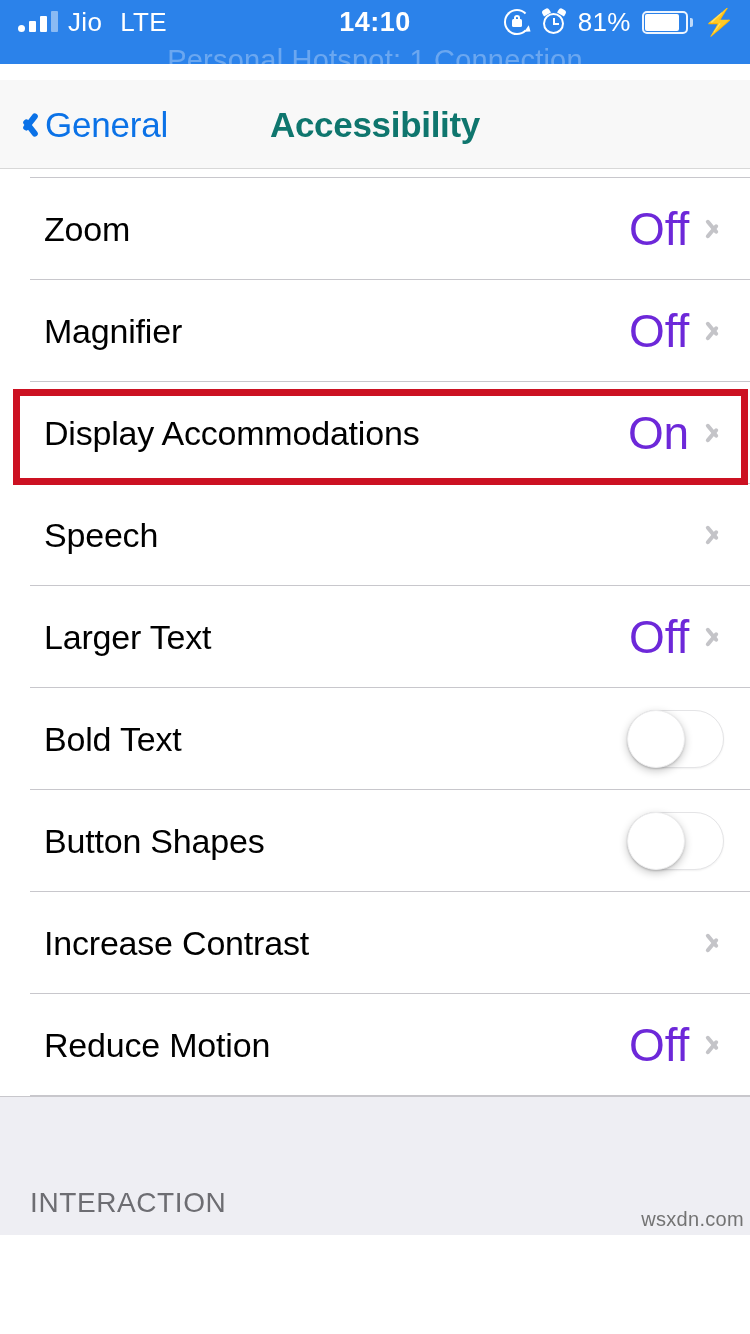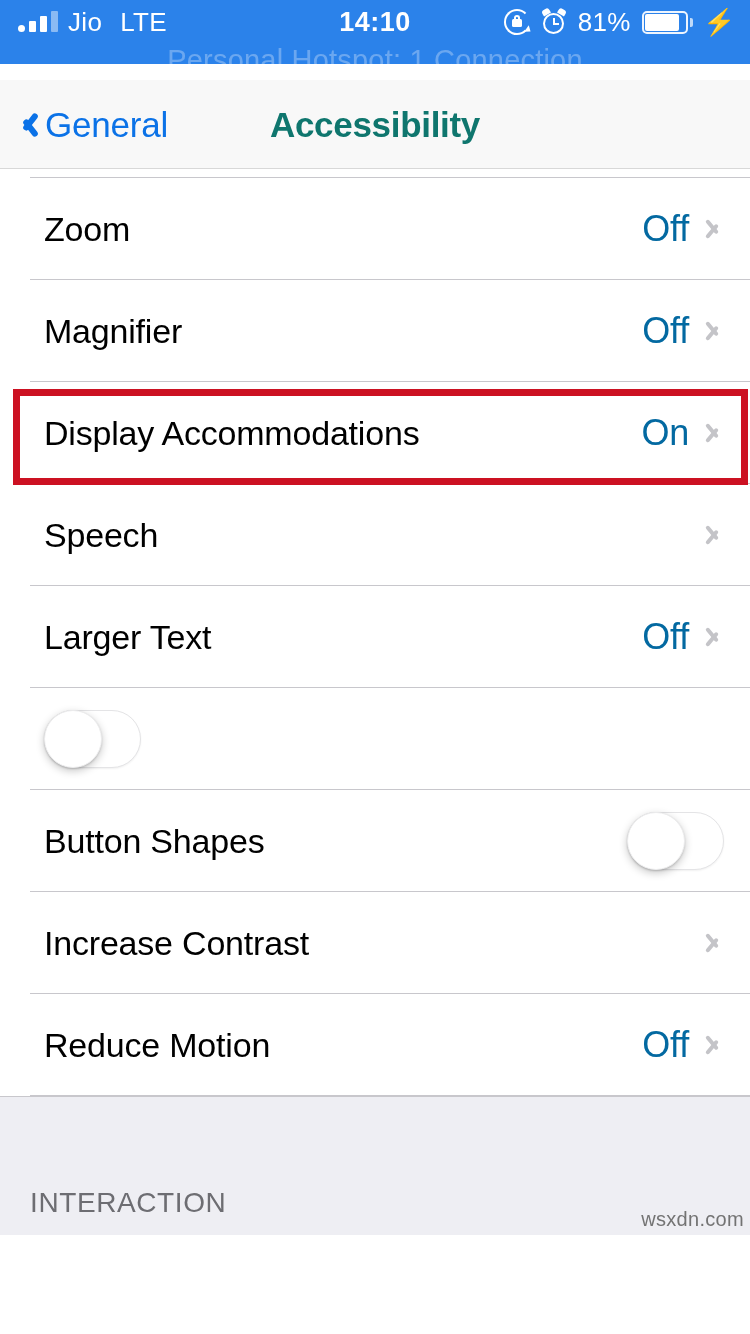--- a/index.html
+++ b/index.html
@@ -136,21 +136,21 @@
     position:relative; height:102px; background:#ffffff;
     display:flex; align-items:center; padding-left:44px; padding-right:26px;
     cursor:pointer;
   }
   .row::after {
     content:""; position:absolute; left:30px; right:0; bottom:0; height:1px; background:#c8c7cc;
   }
   .row.no-sep::after { display:none; }
   .row-label { font-size:34px; color:#000000; letter-spacing:-0.2px; flex:1; }
   .row-right { display:flex; align-items:center; gap:18px; }
-  .row-value { font-size:36px; color:#0369a1; letter-spacing:-0.2px; }
+  .row-value { font-size:46px; color:#6d28d9; letter-spacing:-0.2px; }
   .chev {
     width:17px; height:30px; position:relative; flex:0 0 auto;
   }
   .chev::before, .chev::after {
     content:""; position:absolute; right:5px; width:4px; height:17px;
     background:#c4c4c8; border-radius:2px;
   }
   .chev::before { top:1px;  transform:rotate(-40deg); transform-origin:bottom right; }
   .chev::after  { bottom:1px; transform:rotate(40deg); transform-origin:top right; }
 
@@ -281,20 +281,21 @@
 
     <div class="row">
       <span class="row-label">Larger Text</span>
       <span class="row-right">
         <span class="row-value">Off</span>
         <span class="chev"></span>
       </span>
     </div>
 
     <div class="row">
+      <span class="row-label">Bold Text</span>
       <span class="row-right">
         <span class="switch">
           <span class="knob"></span>
         </span>
       </span>
     </div>
 
     <div class="row">
       <span class="row-label">Button Shapes</span>
       <span class="row-right">

